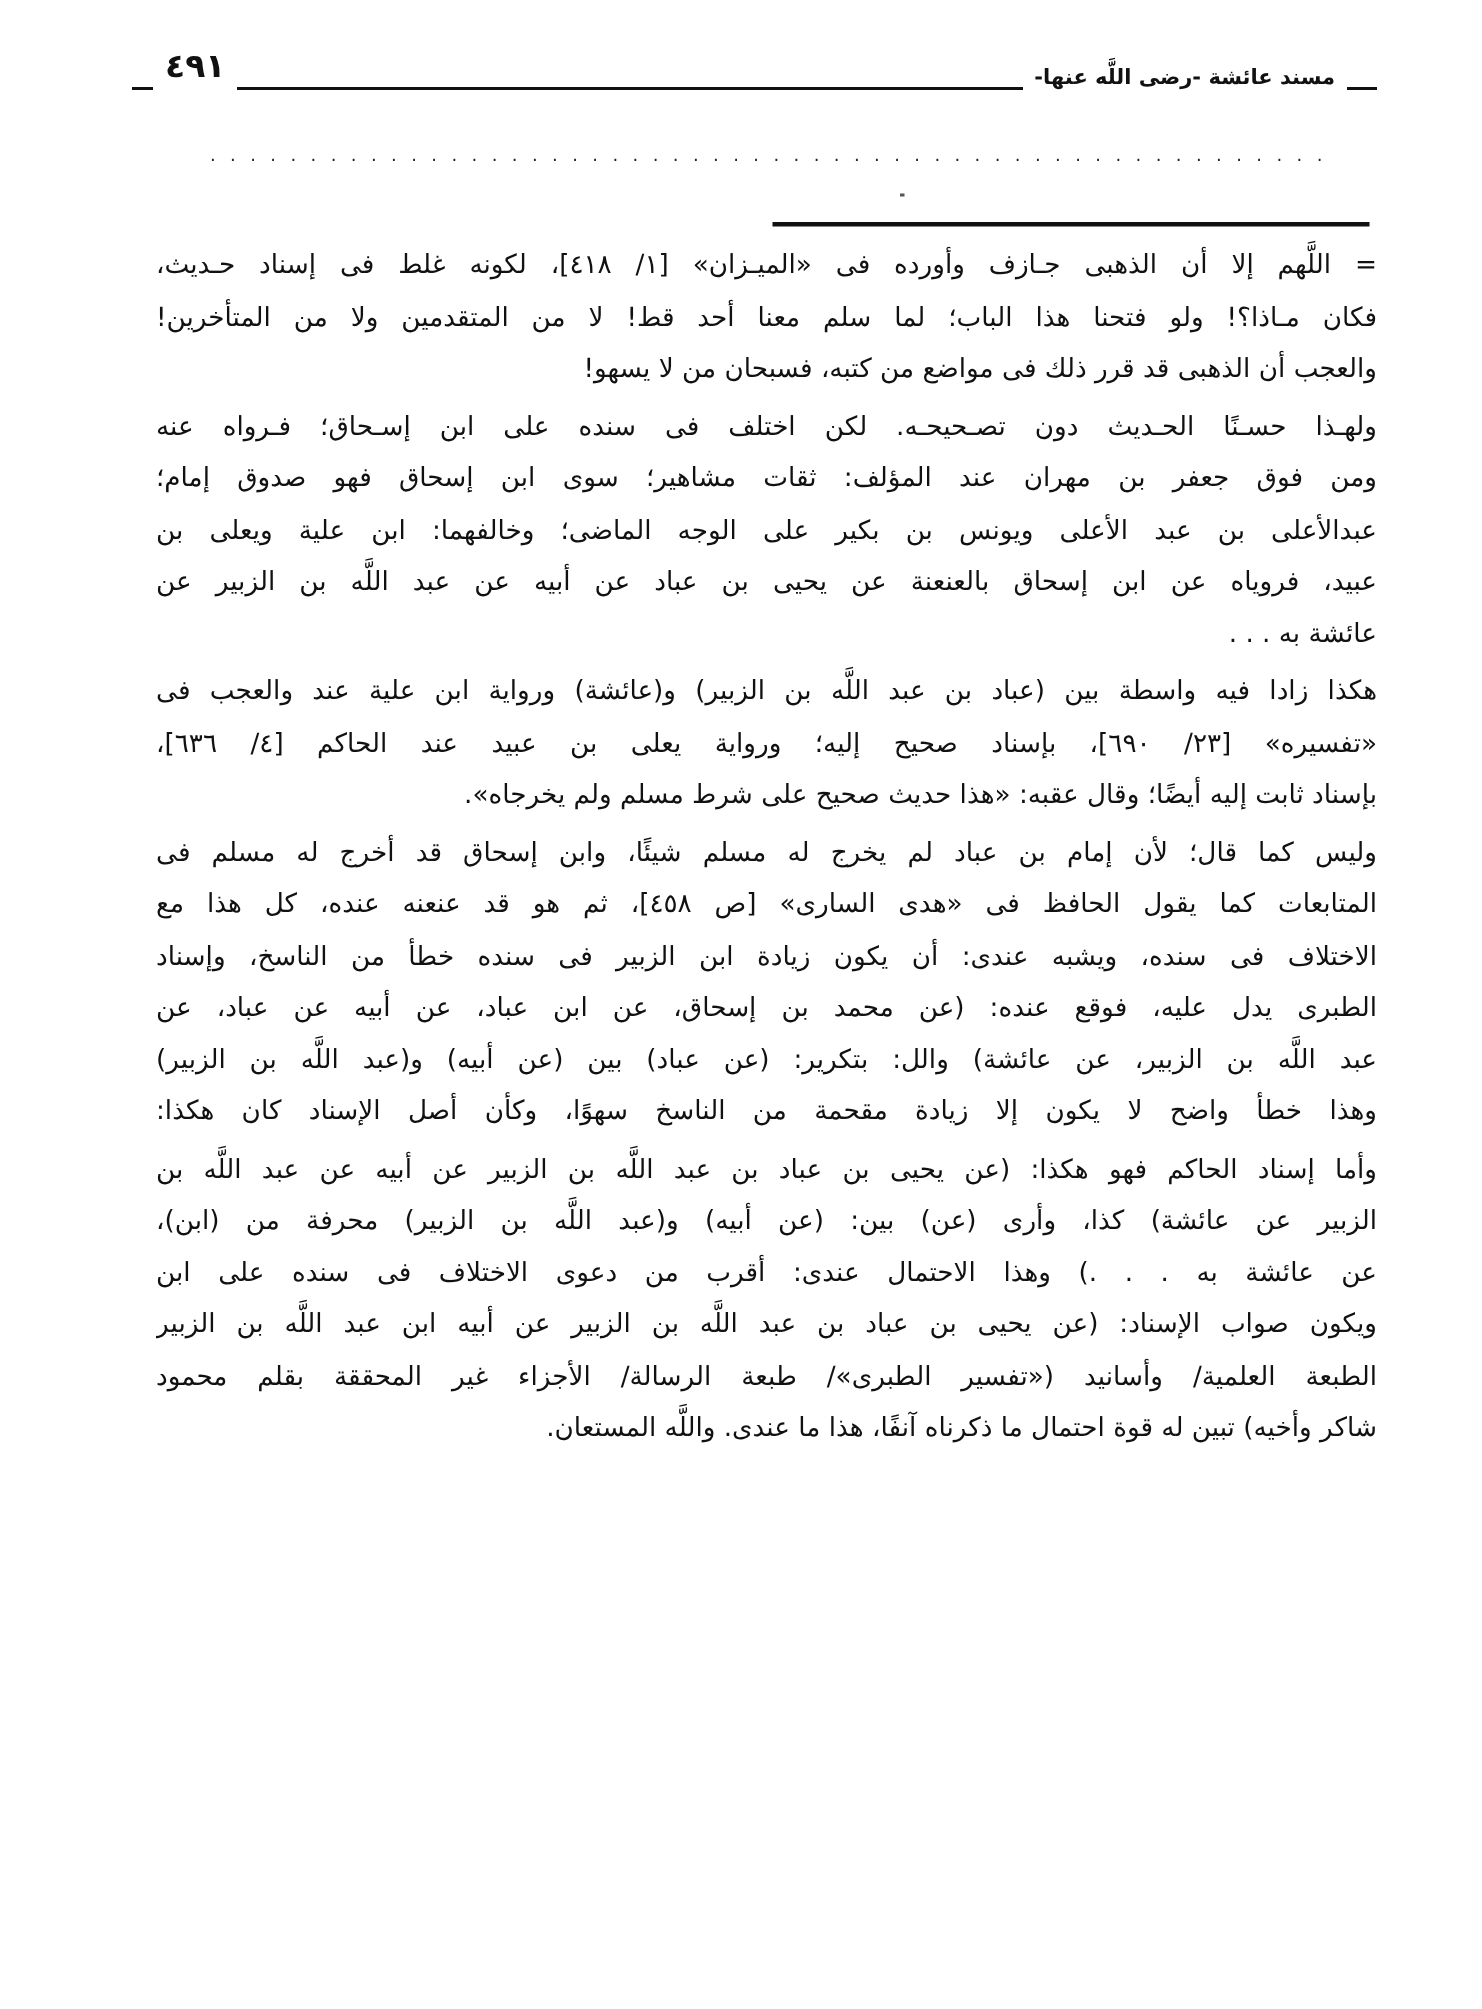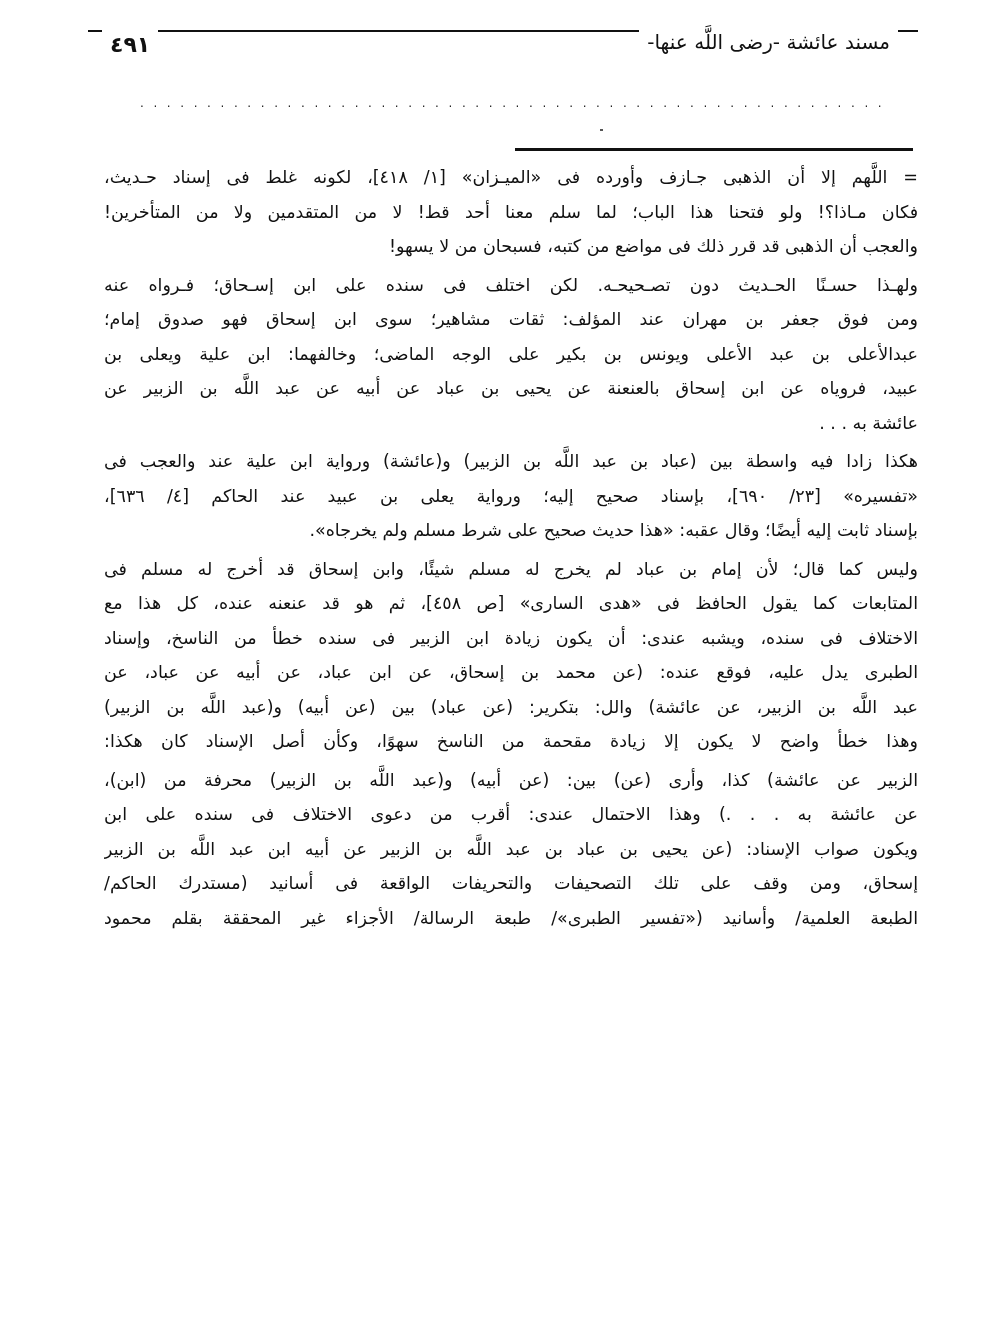--- a/index.html
+++ b/index.html
@@ -2,25 +2,25 @@
 <html><head>
   <meta charset="utf-8">
   <style>
     html, body { margin: 0; padding: 0; background: #ffffff; }
     body {
       width: 988px; height: 1339px; position: relative; overflow: hidden;
       font-family: "DejaVu Sans", sans-serif; color: #111;
     }
     .header {
       position: absolute; top: 30px; left: 88px; width: 830px; height: 30px;
-      display: flex; flex-direction: row; align-items: flex-start; direction: ltr;
+      display: flex; flex-direction: row; align-items: flex-end; direction: ltr;
     }
     .hdr-dash { height: 2px; background: #111; }
     .page-num { font-size: 22px; font-weight: bold; padding: 0 8px; line-height: 30px; }
-    .running-title { font-size: 20px; font-weight: normal; padding: 0 8px; direction: rtl; white-space: nowrap; }
+    .running-title { font-size: 14px; font-weight: bold; padding: 0 8px; direction: rtl; white-space: nowrap; }
     .hdr-rule { flex: 1; height: 2px; background: #111; }
     .dots {
       position: absolute; top: 96px; left: 140px; width: 752px; height: 14px;
       overflow: hidden; font-size: 12px; letter-spacing: 9.6px; color: #222; white-space: nowrap; direction: ltr;
     }
     .small-mark { position: absolute; top: 129px; left: 600px; width: 3px; height: 2px; background: #555; }
     .footnote-rule { position: absolute; top: 148px; left: 515px; width: 398px; height: 3px; background: #111; }
     .body-text {
       position: absolute; top: 160px; left: 88px; width: 830px;
       direction: rtl; text-align: justify; font-size: 17.5px; line-height: 34.5px;
@@ -65,19 +65,20 @@
   </div>
   <div class="para">
     <span class="line">وليس كما قال؛ لأن إمام بن عباد لم يخرج له مسلم شيئًا، وابن إسحاق قد أخرج له مسلم فى</span>
     <span class="line">المتابعات كما يقول الحافظ فى «هدى السارى» [ص ٤٥٨]، ثم هو قد عنعنه عنده، كل هذا مع</span>
     <span class="line">الاختلاف فى سنده، ويشبه عندى: أن يكون زيادة ابن الزبير فى سنده خطأ من الناسخ، وإسناد</span>
     <span class="line">الطبرى يدل عليه، فوقع عنده: (عن محمد بن إسحاق، عن ابن عباد، عن أبيه عن عباد، عن</span>
     <span class="line">عبد اللَّه بن الزبير، عن عائشة) والل: بتكرير: (عن عباد) بين (عن أبيه) و(عبد اللَّه بن الزبير)</span>
     <span class="line">وهذا خطأ واضح لا يكون إلا زيادة مقحمة من الناسخ سهوًا، وكأن أصل الإسناد كان هكذا:</span>
   </div>
   <div class="para">
+    <span class="line">وأما إسناد الحاكم فهو هكذا: (عن يحيى بن عباد بن عبد اللَّه بن الزبير عن أبيه عن عبد اللَّه بن</span>
     <span class="line">الزبير عن عائشة) كذا، وأرى (عن) بين: (عن أبيه) و(عبد اللَّه بن الزبير) محرفة من (ابن)،</span>
     <span class="line">عن عائشة به . . .) وهذا الاحتمال عندى: أقرب من دعوى الاختلاف فى سنده على ابن</span>
     <span class="line">ويكون صواب الإسناد: (عن يحيى بن عباد بن عبد اللَّه بن الزبير عن أبيه ابن عبد اللَّه بن الزبير</span>
-    <span class="line">إسحاق، ومن وقف على تلك التصحيفات والتحريفات الواقعة فى أسانيد (مستدرك الحاكم/</span>
     <span class="line">الطبعة العلمية/ وأسانيد («تفسير الطبرى»/ طبعة الرسالة/ الأجزاء غير المحققة بقلم محمود</span>
+    <span class="line last">شاكر وأخيه) تبين له قوة احتمال ما ذكرناه آنفًا، هذا ما عندى. واللَّه المستعان.</span>
   </div>
 </div>
 
 </body></html>

